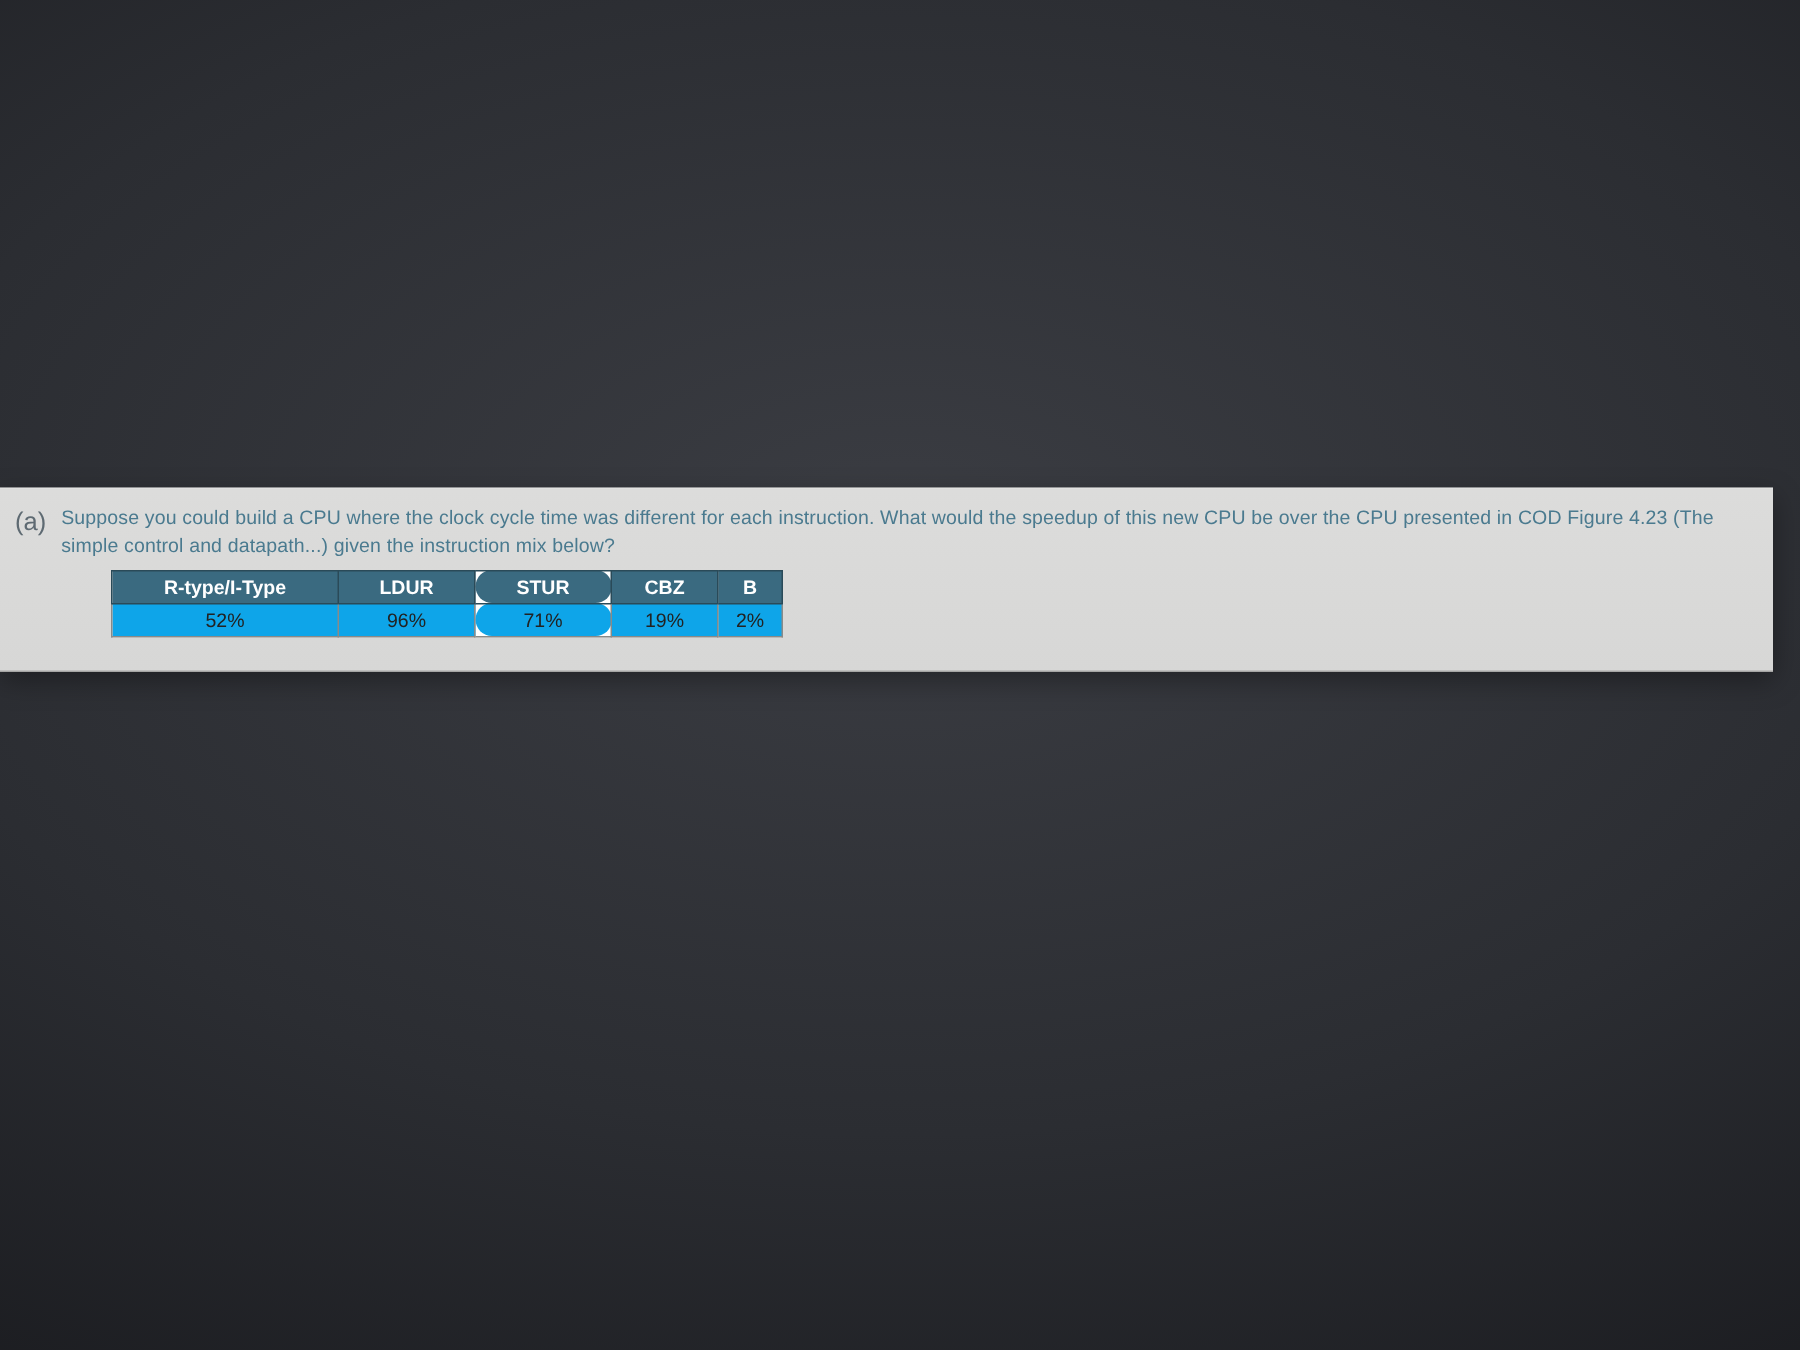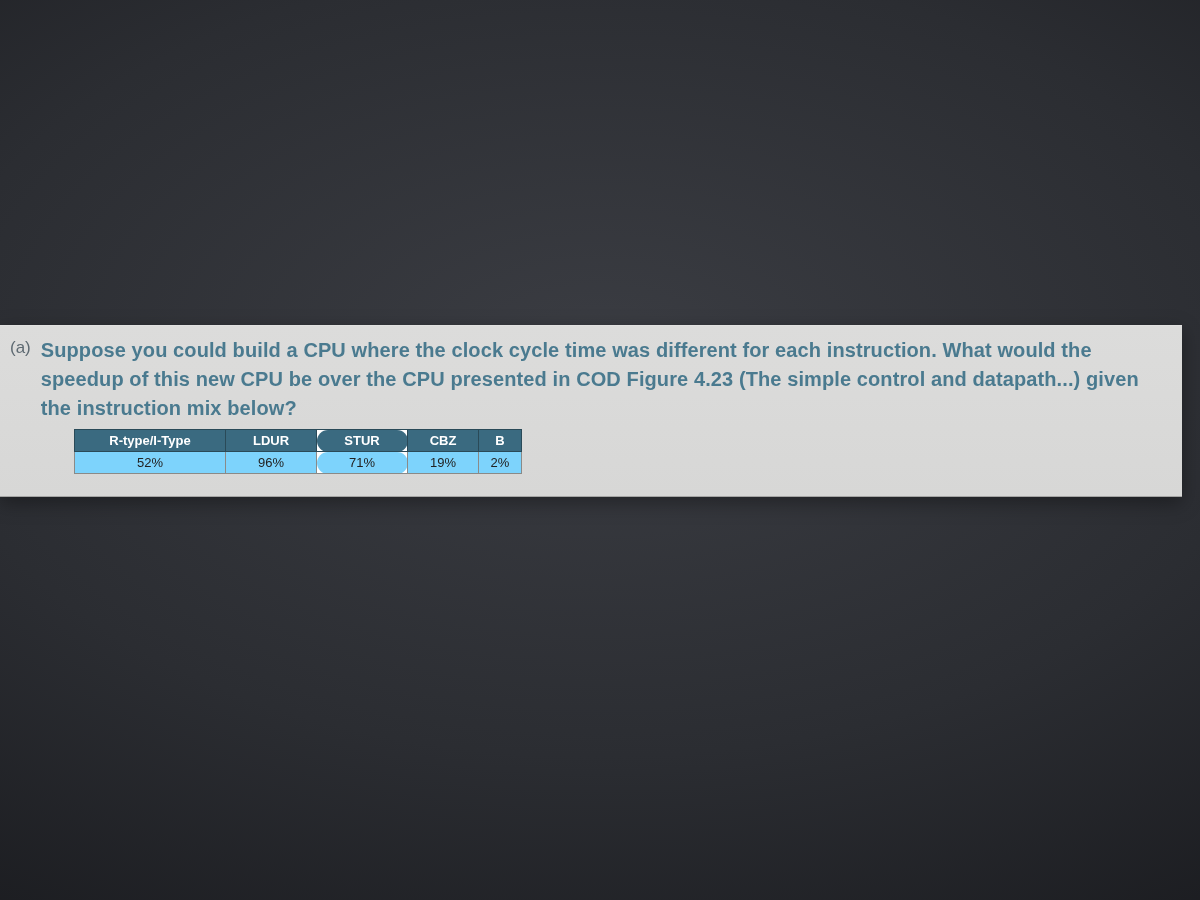--- a/index.html
+++ b/index.html
@@ -36,45 +36,45 @@
     align-items: flex-start;
     gap: 10px;
   }
   .marker {
     flex: 0 0 auto;
     color: #5e6a72;
     font-size: 17px;
     padding-top: 2px;
   }
   .prompt {
-    font-size: 20px;
+    font-size: 13px;
     line-height: 1.45;
     color: #4a7a8f;
-    font-weight: 700;
+    font-weight: 400;
     letter-spacing: 0.1px;
   }
   .tbl-wrap {
     margin-top: 6px;
     margin-left: 64px;
   }
   table.mix {
     border-collapse: collapse;
     background: #fff;
   }
   table.mix th {
     background: #3a6a80;
     color: #ffffff;
     font-weight: 700;
     font-size: 13px;
     padding: 3px 0;
     border: 1px solid #2a4a58;
     text-align: center;
   }
   table.mix td {
-    background: #7dd3fc;
+    background: #0ea5e9;
     color: #222;
     font-size: 13px;
     padding: 3px 0;
     border: 1px solid #8a8a88;
     text-align: center;
   }
   .c0 { width: 150px; }
   .c1 { width: 90px; }
   .c2 { width: 90px; border-radius: 11px; }
   .c3 { width: 70px; }

